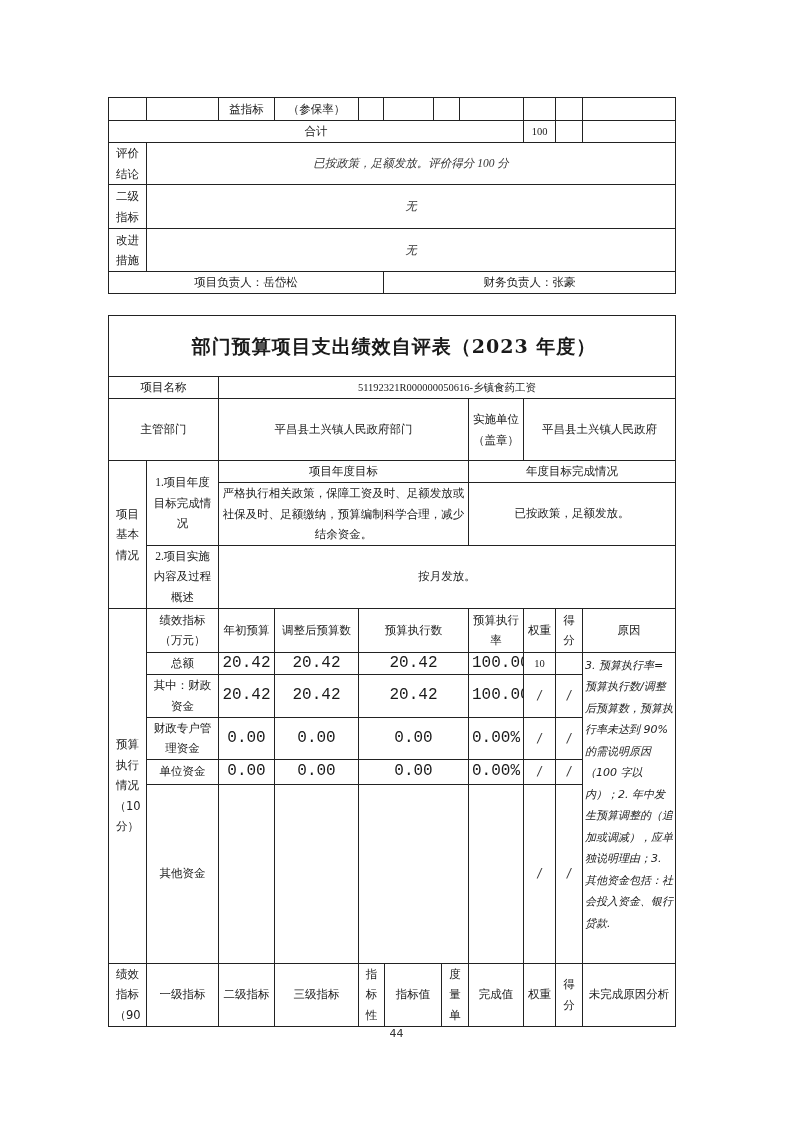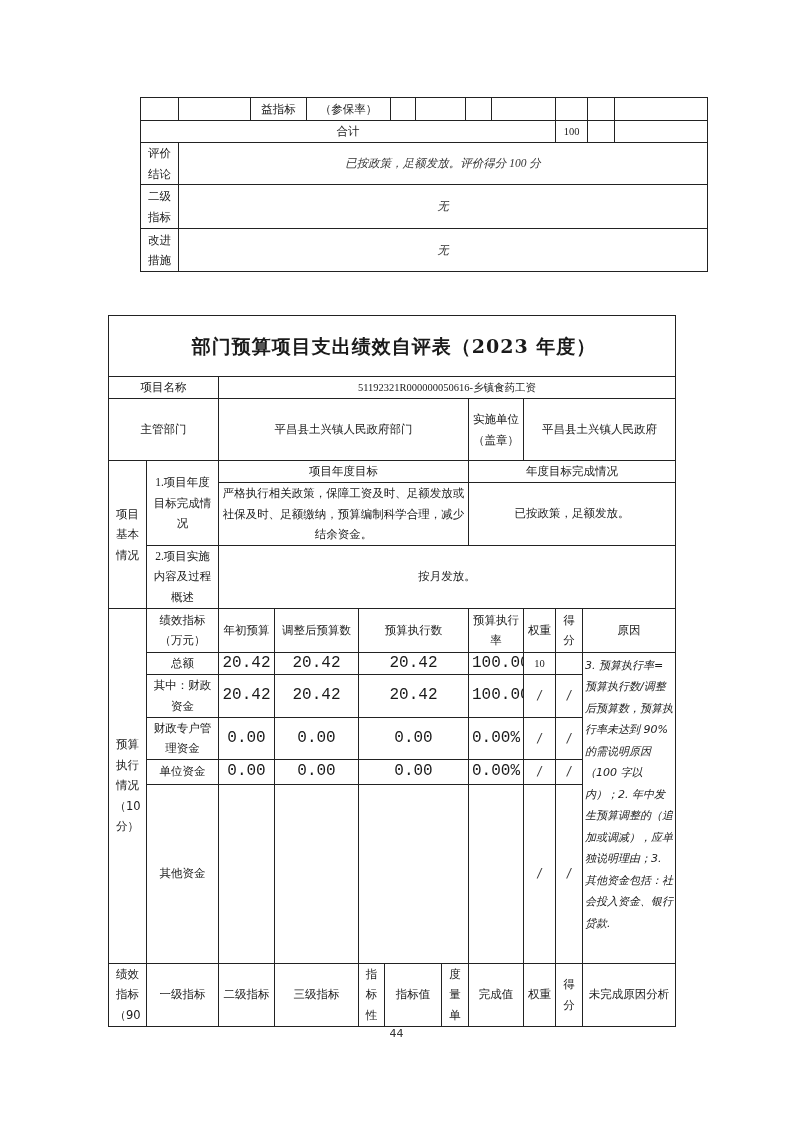--- a/index.html
+++ b/index.html
@@ -6,21 +6,21 @@
   body { width: 793px; height: 1122px; position: relative; overflow: hidden;
          font-family: "DejaVu Sans", "Liberation Sans", sans-serif; color: #1a1a1a; }
   table { border-collapse: collapse; position: absolute; table-layout: fixed; }
   td { border: 1px solid #222; padding: 0 3px; font-size: 11.5px; line-height: 21px;
        vertical-align: middle; overflow: hidden; }
   .c { text-align: center; }
   .l { text-align: center; font-family: Liberation Serif, serif; }
   .it { font-style: italic; color: #333; }
   .num { font-family: Liberation Mono, monospace; font-size: 16px; }
   .small { font-size: 10.5px; }
-  #t1 { left: 108px; top: 97px; width: 567px; margin-left: 32px; }
+  #t1 { left: 108px; top: 97px; width: 567px; }
   #t2 { left: 108px; top: 315px; width: 567px; }
   .title { font-family: "DejaVu Serif", "Liberation Serif", serif; font-weight: bold;
            font-size: 19px; text-align: center; letter-spacing: 1px; padding-left: 7px; }
   .reason { font-style: italic; font-size: 11px; line-height: 21.5px; padding: 0 2px; vertical-align: top; padding-top: 2px; }
   .pageno { position: absolute; top: 1027px; left: 0; width: 793px; text-align: center;
             font-size: 11px; color: #333; }
   .tall { line-height: 20.5px; }
 </style>
 </head>
 <body>
@@ -63,20 +63,24 @@
     <td class="c tall">评价结论</td>
     <td colspan="10" class="l it">已按政策，足额发放。评价得分 100 分</td>
   </tr>
   <tr style="height:44px">
     <td class="c tall">二级指标</td>
     <td colspan="10" class="l it">无</td>
   </tr>
   <tr style="height:43px">
     <td class="c tall">改进措施</td>
     <td colspan="10" class="l it">无</td>
+  </tr>
+  <tr style="height:22px">
+    <td colspan="5" class="l">项目负责人：岳岱松</td>
+    <td colspan="6" class="l">财务负责人：张豪</td>
   </tr>
 </tbody>
   </table>
 
 <table id="t2">
   <colgroup>
     <col style="width:38px">
       <col style="width:72px">
       <col style="width:56px">
       <col style="width:84px">

